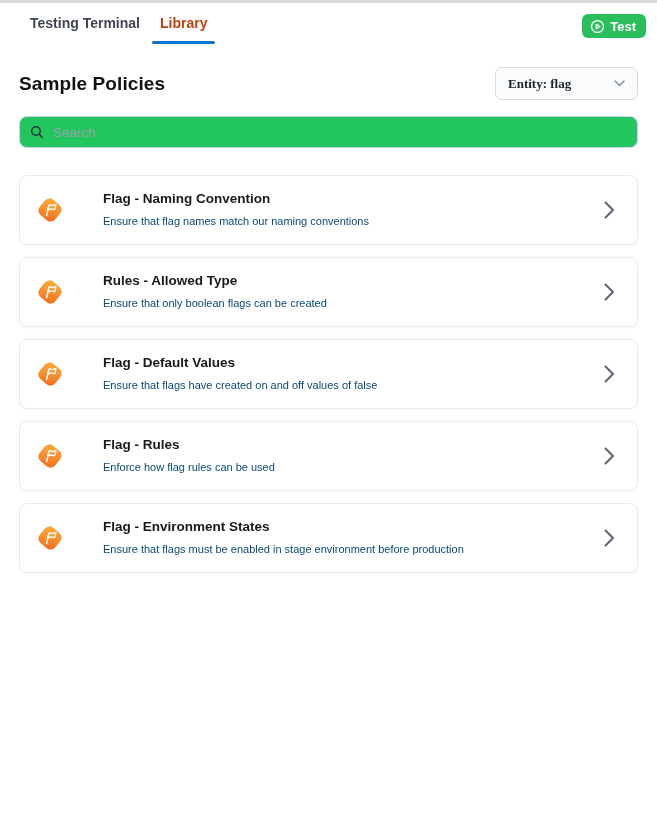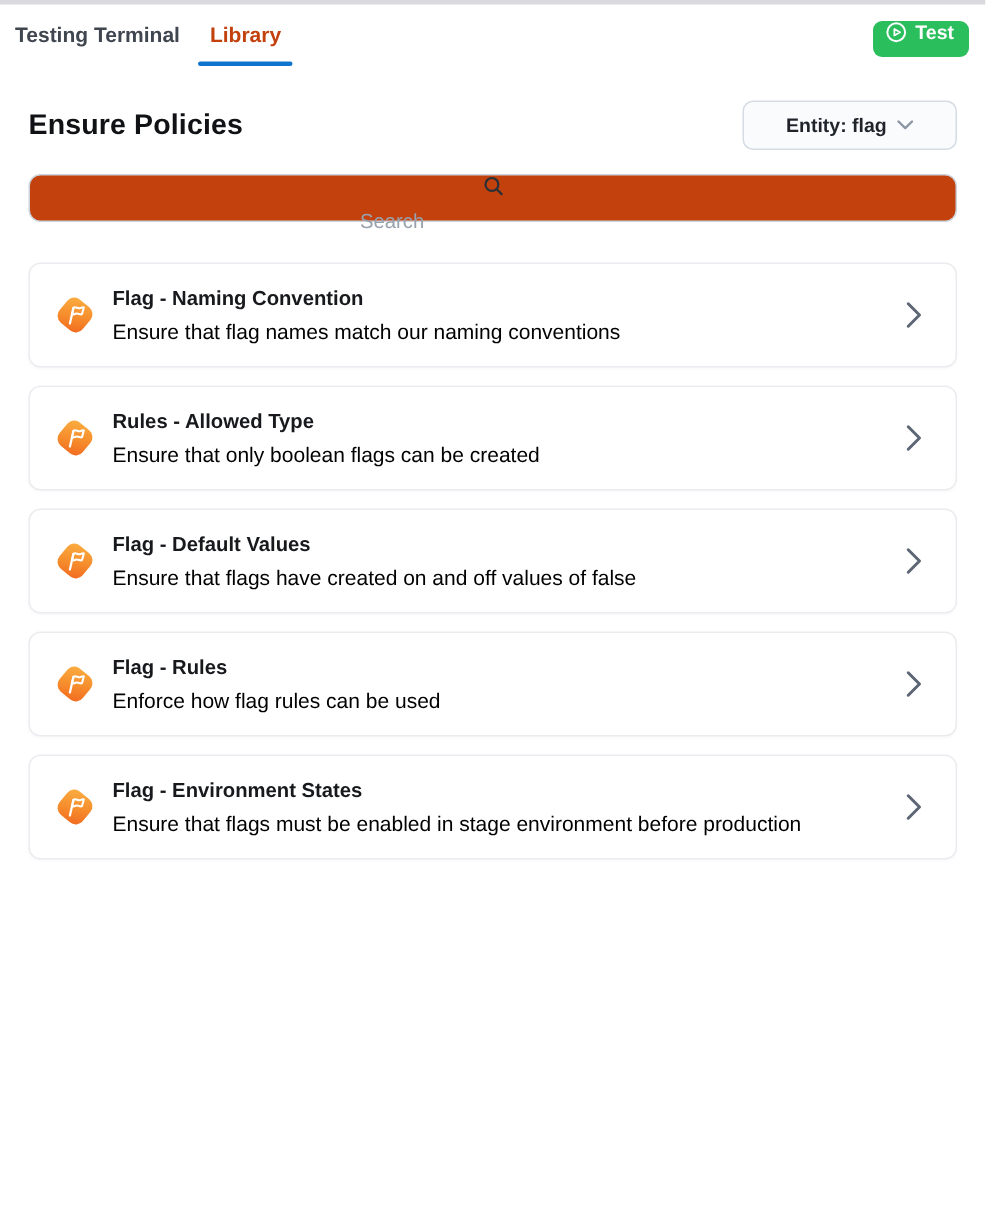--- a/index.html
+++ b/index.html
@@ -12,21 +12,21 @@
   }
   .top-strip { height: 3px; background: #d9d9de; }
 
   
   .header {
     position: relative;
     height: 45px;
   }
   .tabs {
     display: flex;
-    padding-left: 0;
+    padding-left: 20px;
     height: 100%;
   }
   .tab {
     position: relative;
     display: flex;
     align-items: center;
     padding: 0 10px 6px 10px;
     font-size: 14px;
     font-weight: 600;
     color: #40464f;
@@ -39,21 +39,21 @@
     left: 2px; right: 2px; bottom: 4px;
     height: 3px;
     border-radius: 2px;
     background: var(--accent-blue, #0f74cd);
   }
   .test-button {
     position: absolute;
     right: 11px; top: 11px;
     height: 24px;
     display: flex;
-    align-items: flex-start;
+    align-items: center;
     gap: 5px;
     padding: 0 10px 0 8px;
     background: var(--button-green, #2bbe5c);
     border: none;
     border-radius: 6px;
     color: #ffffff;
     font-family: "Liberation Sans", sans-serif;
     font-size: 13px;
     font-weight: 700;
     cursor: pointer;
@@ -72,41 +72,41 @@
     font-weight: 700;
     color: #101215;
     letter-spacing: .1px;
   }
   .entity-dropdown {
     width: 143px;
     height: 33px;
     display: flex;
     align-items: center;
     justify-content: space-between;
-    padding: 0 28px;
+    padding: 0 12px;
     background: #fafbfd;
     border: 1px solid #d6dce4;
     border-radius: 7px;
     font-size: 13px;
     font-weight: 600;
     color: #1f242b;
     cursor: pointer;
+    font-family: Liberation Serif, serif;
   }
 
   .search-box {
     margin-top: 16px;
     height: 32px;
     display: flex;
     align-items: center;
     gap: 9px;
     padding: 0 10px;
     border: 1px solid #ccd3dc;
     border-radius: 8px;
-    background: #c2410c;
-    flex-direction: column;
+    background: #22c55e;
   }
   .search-box input {
     flex: 1;
     border: none;
     outline: none;
     font-family: "Liberation Sans", sans-serif;
     font-size: 13.5px;
     color: #16191d;
     background: transparent;
   }
@@ -118,20 +118,21 @@
     height: 70px;
     display: flex;
     align-items: center;
     padding-left: 18px;
     margin-bottom: 12px;
     background: #ffffff;
     border: 1px solid #eaecef;
     border-radius: 8px;
     box-shadow: 0 1px 2px rgba(20, 24, 31, 0.03);
     cursor: pointer;
+    gap: 28px;
   }
   .flag-icon-wrap {
     position: relative;
     width: 24px; height: 24px;
     margin-right: 13px;
     flex: 0 0 auto;
   }
   .flag-bg {
     position: absolute;
     inset: 2px;
@@ -141,23 +142,23 @@
   }
   .flag-glyph { position: absolute; inset: 0; }
   .policy-text { display: flex; flex-direction: column; }
   .policy-title {
     font-size: 13.5px;
     font-weight: 700;
     color: #17191d;
     line-height: 22px;
   }
   .policy-desc {
-    font-size: 14px;
+    font-size: 11px;
     font-weight: 400;
-    color: #000000;
+    color: #0c4a6e;
     line-height: 22px;
   }
   .chevron-right {
     margin-left: auto;
     margin-right: 22px;
     flex: 0 0 auto;
   }
 </style>
 </head>
 <body style="--accent-blue: #0f74cd; --button-green: #2bbe5c;">
@@ -176,21 +177,21 @@
         <path d="M10 8.6 L16 12 L10 15.4 Z" stroke="#ffffff" stroke-width="1.9" stroke-linejoin="round" fill="none"></path>
       </svg>
     </span>
     <span>Test</span>
   </button>
 </div>
 
 <div class="main">
 
   <div class="page-header">
-    <div class="page-title">Ensure Policies</div>
+    <div class="page-title">Sample Policies</div>
     <div class="entity-dropdown">
       <span>Entity: flag</span>
       <span style="display:flex;">
         <svg width="11" height="7" viewBox="0 0 11 7" fill="none">
           <path d="M1 1 L5.5 5.4 L10 1" stroke="#8b95a3" stroke-width="1.6" stroke-linecap="round" stroke-linejoin="round"></path>
         </svg>
       </span>
     </div>
   </div>
 

